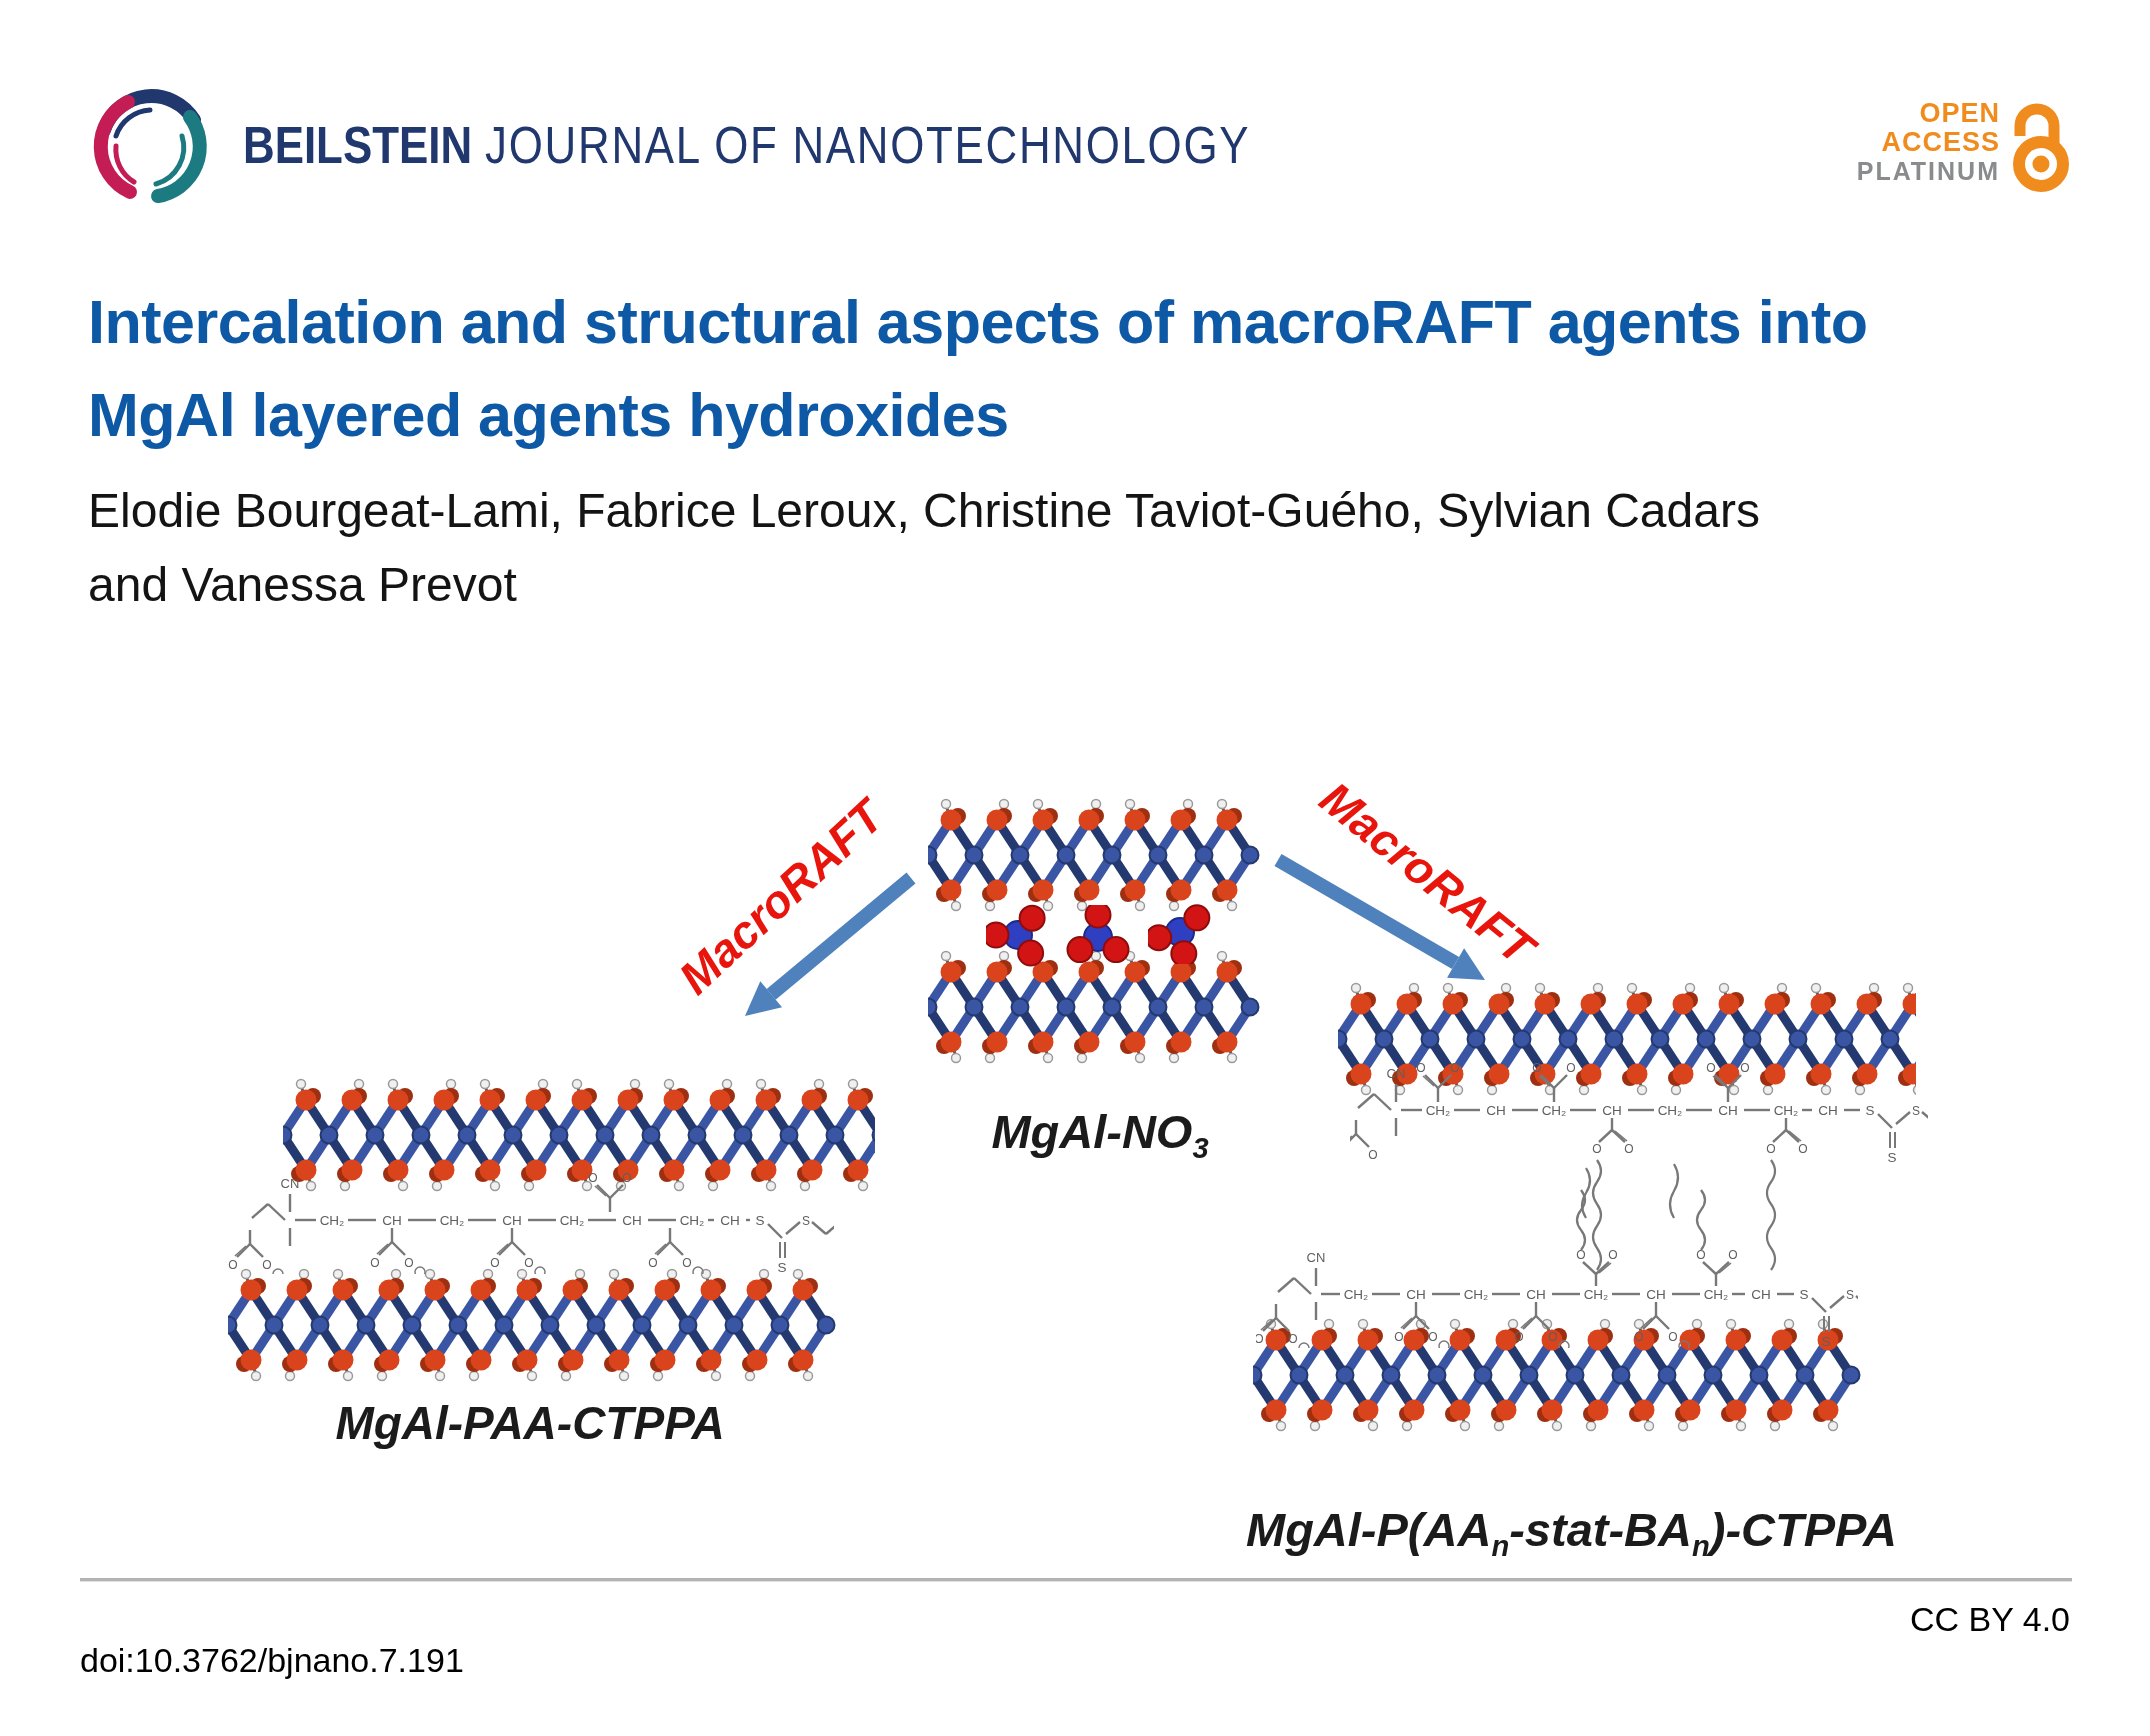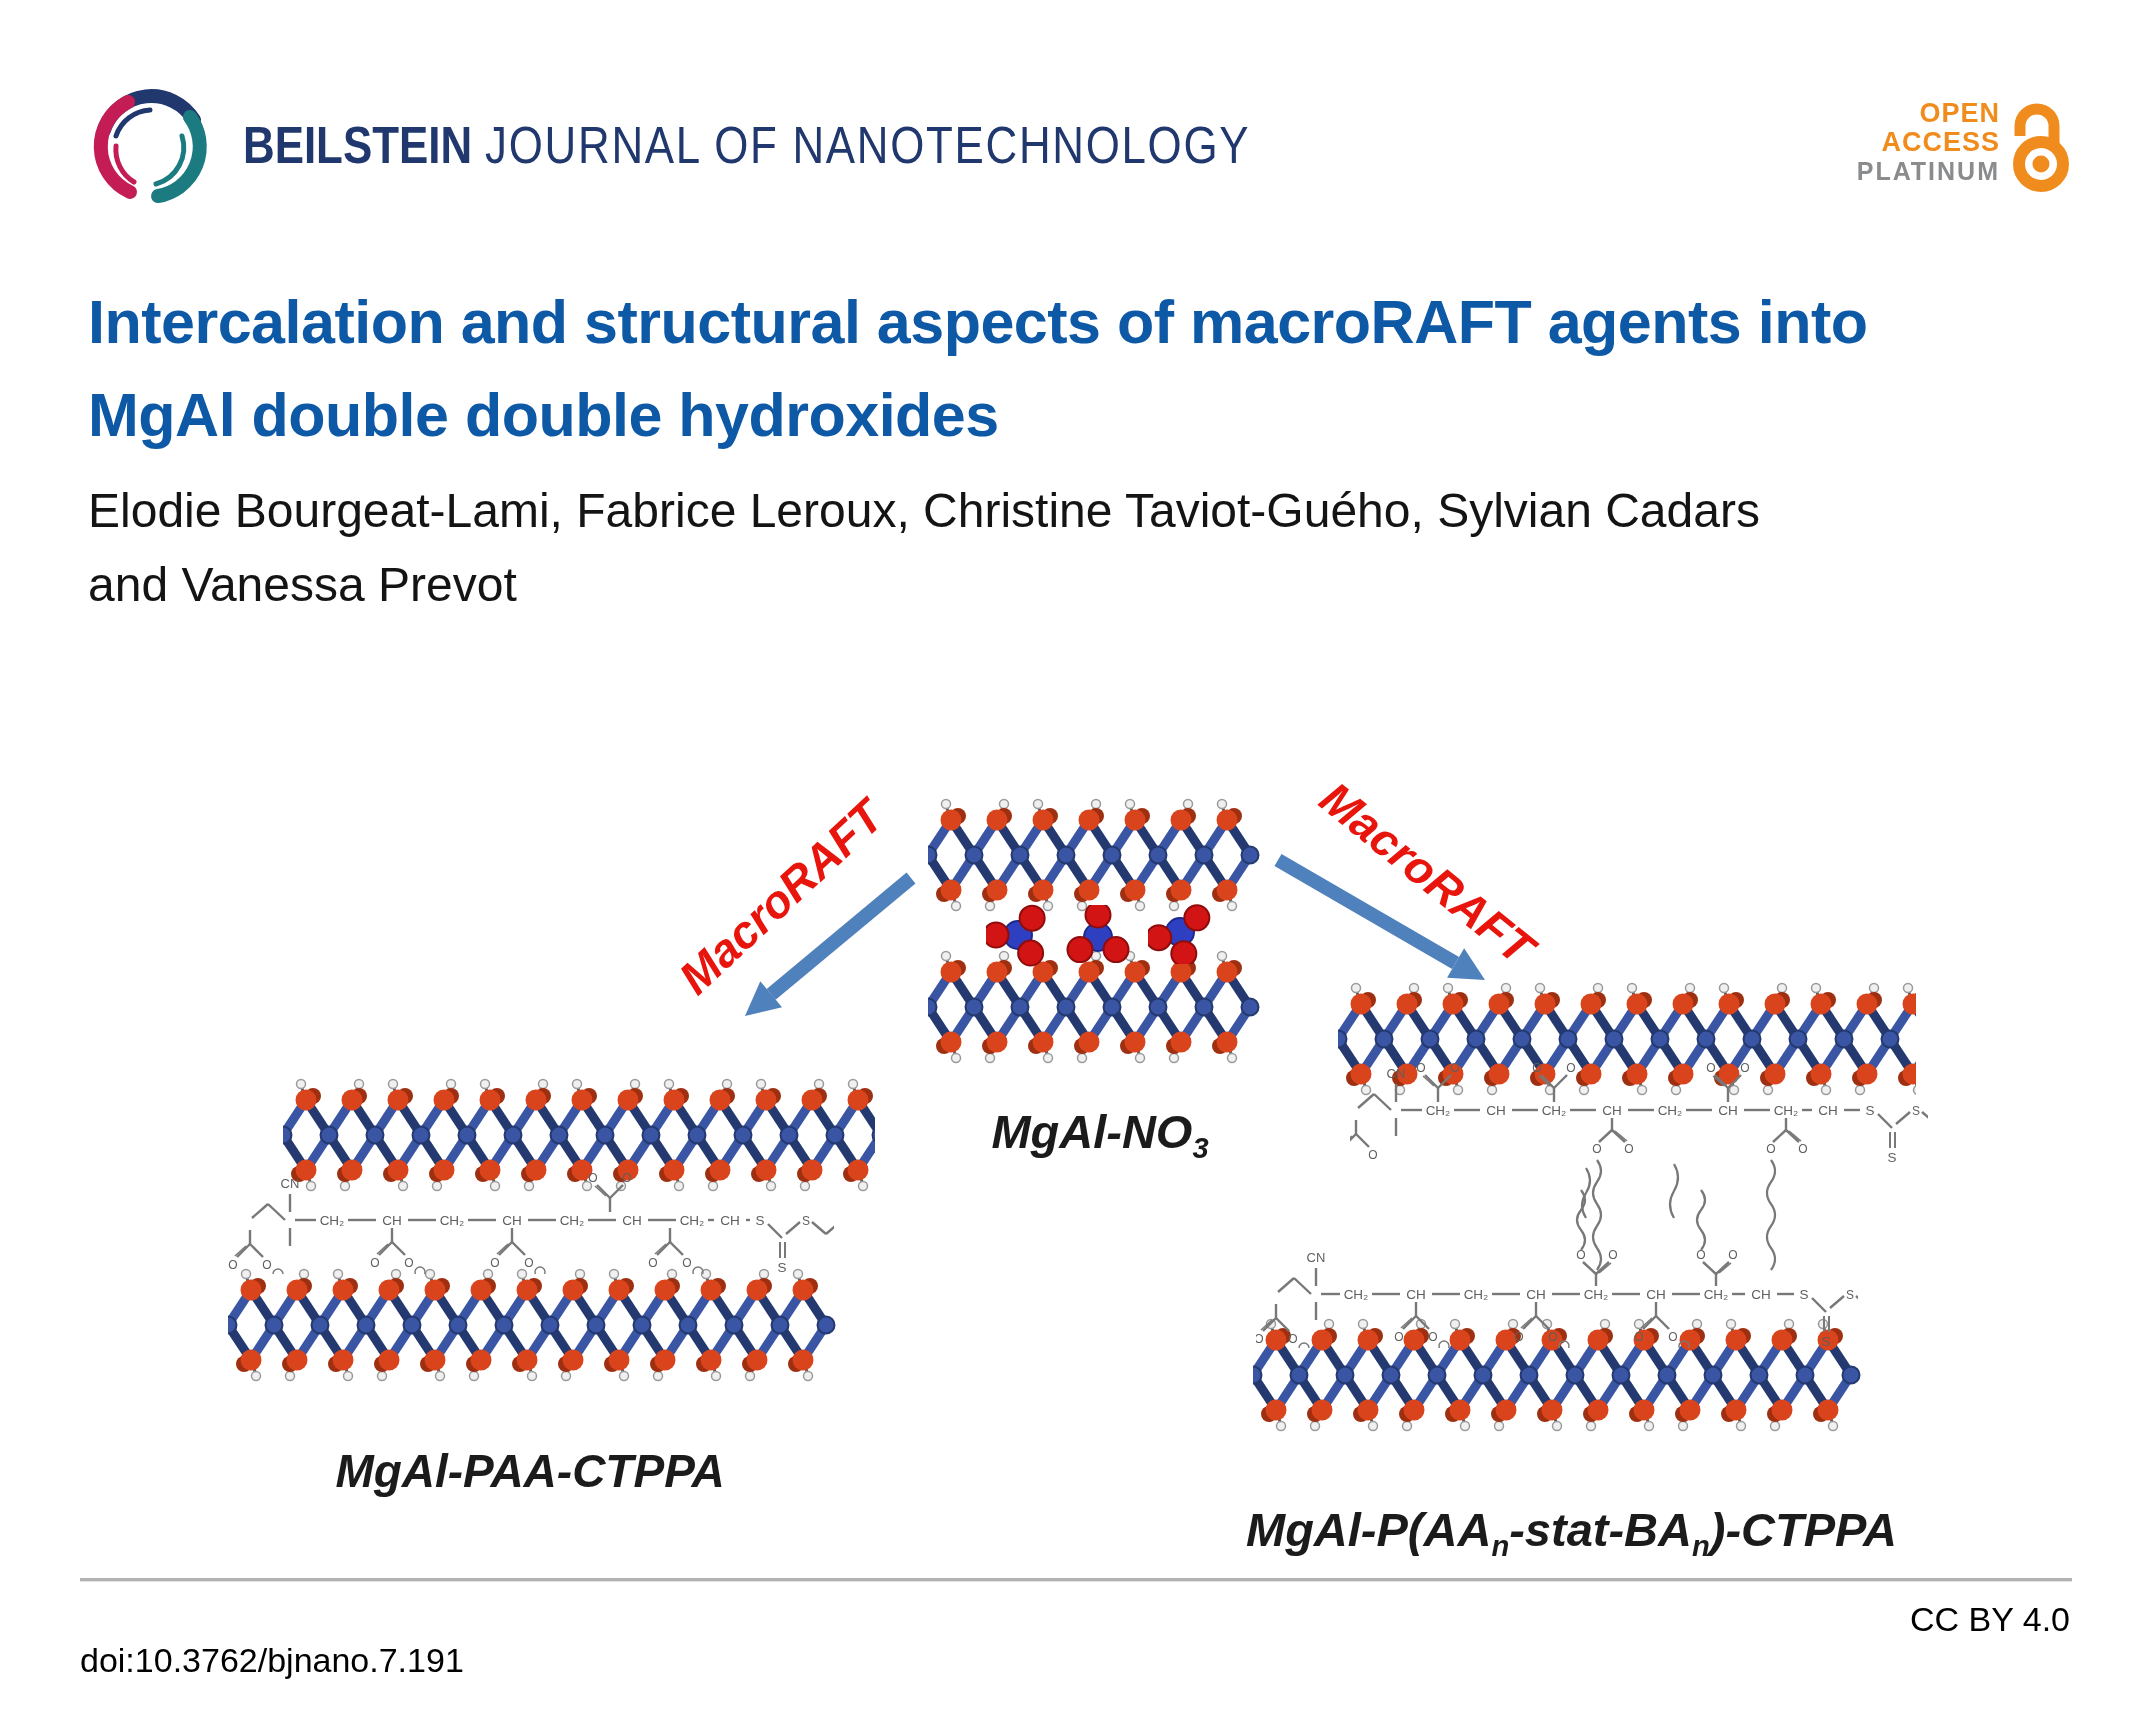--- a/index.html
+++ b/index.html
@@ -69,21 +69,21 @@
 </div>
 
 <svg id="lock-icon" class="abs" viewBox="0 0 64 98">
   <path d="M 46,52 L 46,30 A 17 17 0 0 0 12,30 L 12,40" fill="none" stroke="#f08c1d" stroke-width="11"></path>
   <circle cx="33" cy="68" r="22" fill="none" stroke="#f08c1d" stroke-width="12"></circle>
   <circle cx="33" cy="68" r="8.5" fill="#f08c1d"></circle>
 </svg>
 
 <div id="page-title" class="abs">
   <div>Intercalation and structural aspects of macroRAFT agents into</div>
-  <div>MgAl double double hydroxides</div>
+  <div>MgAl layered agents hydroxides</div>
 </div>
 
 <div id="authors" class="abs">
   <div>Elodie Bourgeat-Lami, Fabrice Leroux, Christine Taviot-Guého, Sylvian Cadars</div>
   <div>and Vanessa Prevot</div>
 </div>
 
 <div id="figure" class="abs" style="left:0;top:760px;width:2150px;height:810px;">
 
   <svg class="abs ldh" style="left:928px;top:38px;" width="332" height="114" viewBox="0 0 332 114">
@@ -1216,19 +1216,19 @@
       <line x1="573" y1="164" x2="573" y2="180" stroke="#787878" stroke-width="2" fill="none"></line>
       <text x="570" y="194" text-anchor="middle" font-size="13.5" fill="#5f5f5f" font-family="Liberation Sans, DejaVu Sans, sans-serif">S</text>
       <line x1="574" y1="156" x2="588" y2="144" stroke="#787878" stroke-width="2.4" fill="none"></line>
       <text x="594" y="147" text-anchor="middle" font-size="12" fill="#5f5f5f" font-family="Liberation Sans, DejaVu Sans, sans-serif">S</text>
       <line x1="600" y1="144" x2="614" y2="156" stroke="#787878" stroke-width="2.4" fill="none"></line>
       <line x1="614" y1="156" x2="628" y2="144" stroke="#787878" stroke-width="2.4" fill="none"></line>
       <line x1="628" y1="144" x2="642" y2="154" stroke="#787878" stroke-width="2.4" fill="none"></line>
     </svg>
 
   <div id="label-center" class="abs struct-label" style="top:304px;"><span>MgAl-NO</span><sub>3</sub></div>
-  <div id="label-left" class="abs struct-label" style="top:644px;"><span>MgAl-PAA-CTPPA</span></div>
+  <div id="label-left" class="abs struct-label" style="top:596px;"><span>MgAl-PAA-CTPPA</span></div>
   <div id="label-right" class="abs struct-label" style="top:702px;"><span>MgAl-P(AA</span><sub>n</sub><span>-stat-BA</span><sub>n</sub><span>)-CTPPA</span></div>
 </div>
 
 <div id="footer-divider" class="abs"></div>
 <div id="doi-text" class="abs">doi:10.3762/bjnano.7.191</div>
 <div id="license-text" class="abs">CC BY 4.0</div>
 
 </body></html>

